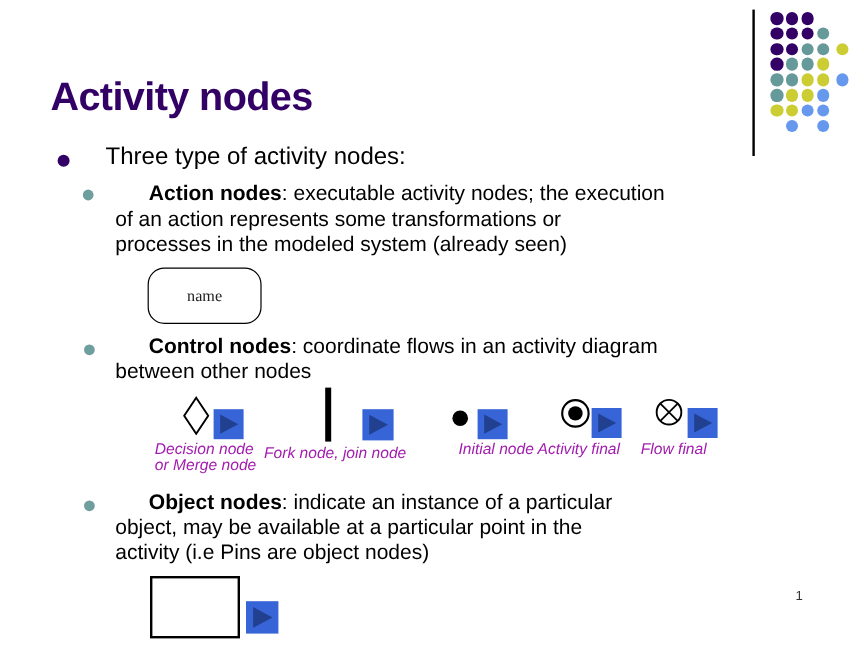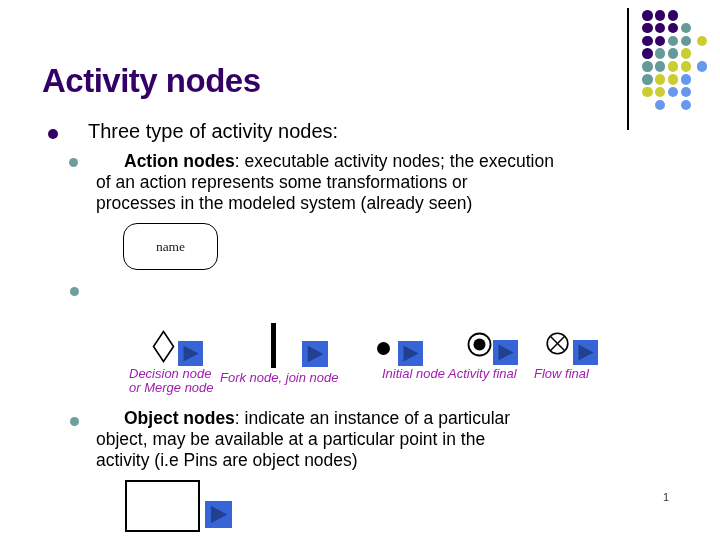--- a/index.html
+++ b/index.html
@@ -96,20 +96,24 @@
     <span class="lead">Action nodes</span><span class="rest">: executable activity nodes; the execution
 of an action represents some transformations or
 processes in the modeled system (already seen)</span>
   </div>
 
   <div class="name-box">
     <span>name</span>
   </div>
 
   <div class="sub-dot sub2-dot"></div>
+  <div class="sub sub2">
+    <span class="lead">Control nodes</span><span class="rest">: coordinate flows in an activity diagram
+between other nodes</span>
+  </div>
 
   <svg class="figure" style="left:152px;top:330px;" width="23" height="33">
     <polygon points="11.5,1.5 21.5,16.5 11.5,31.5 1.5,16.5" fill="#ffffff" stroke="#000" stroke-width="1.6"></polygon>
   </svg>
   <div class="play-btn play-25" style="left:178px;top:341px;">
     <svg viewBox="0 0 25 25">
         <polygon points="5.5,4.5 5.5,20.5 20.5,12.5" fill="#21408f"></polygon>
       </svg>
   </div>
 

